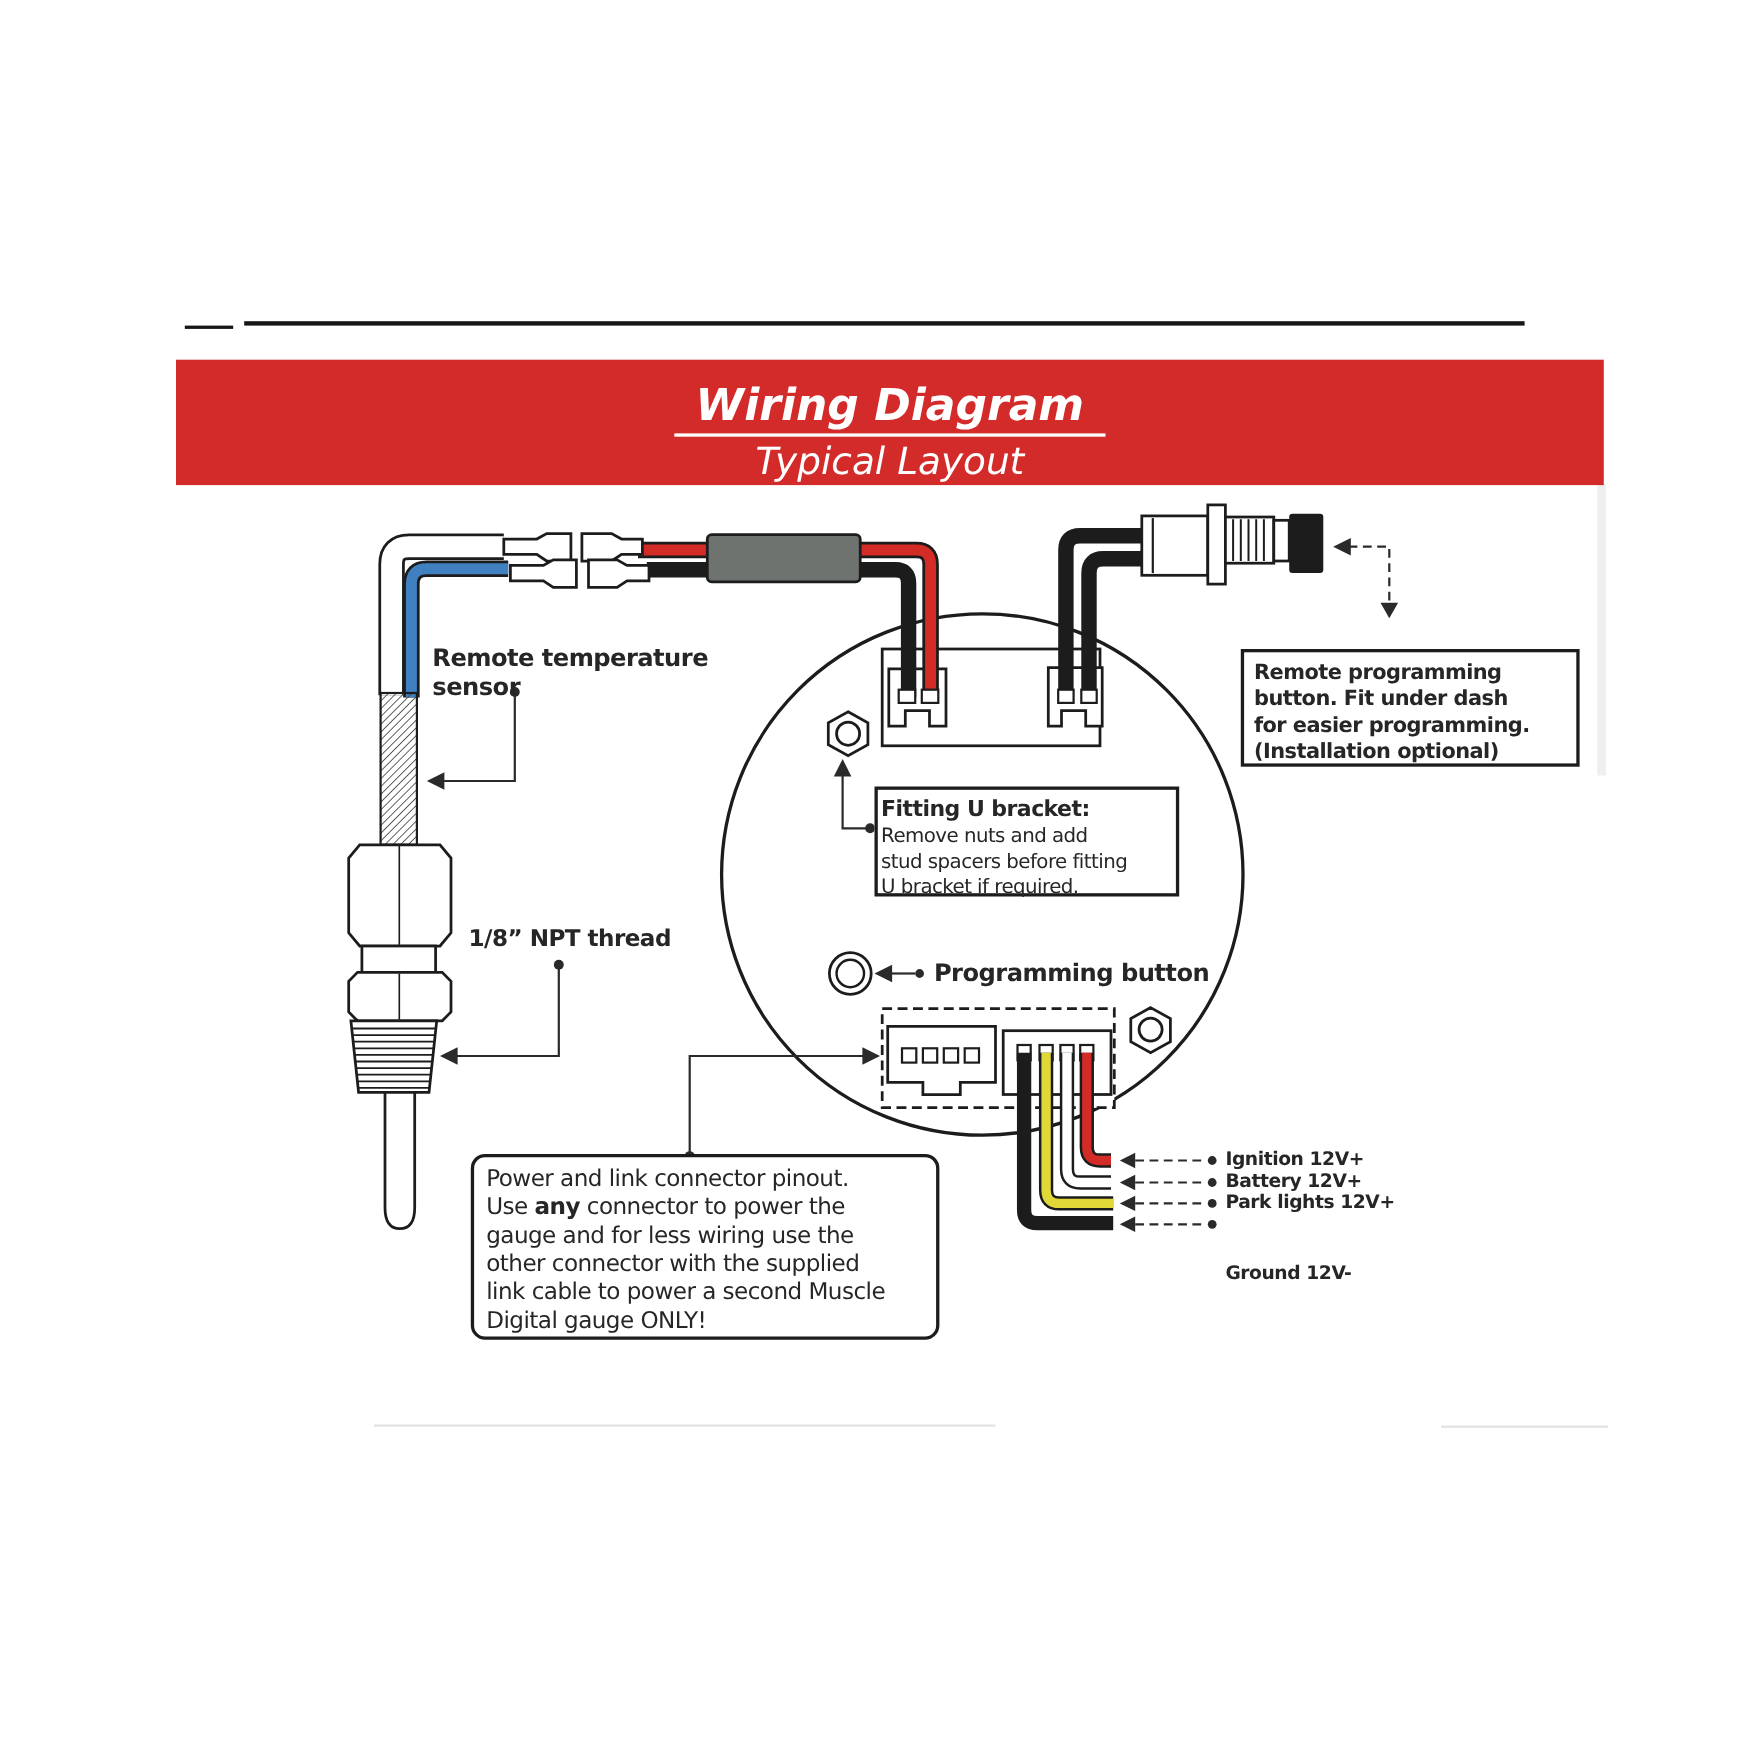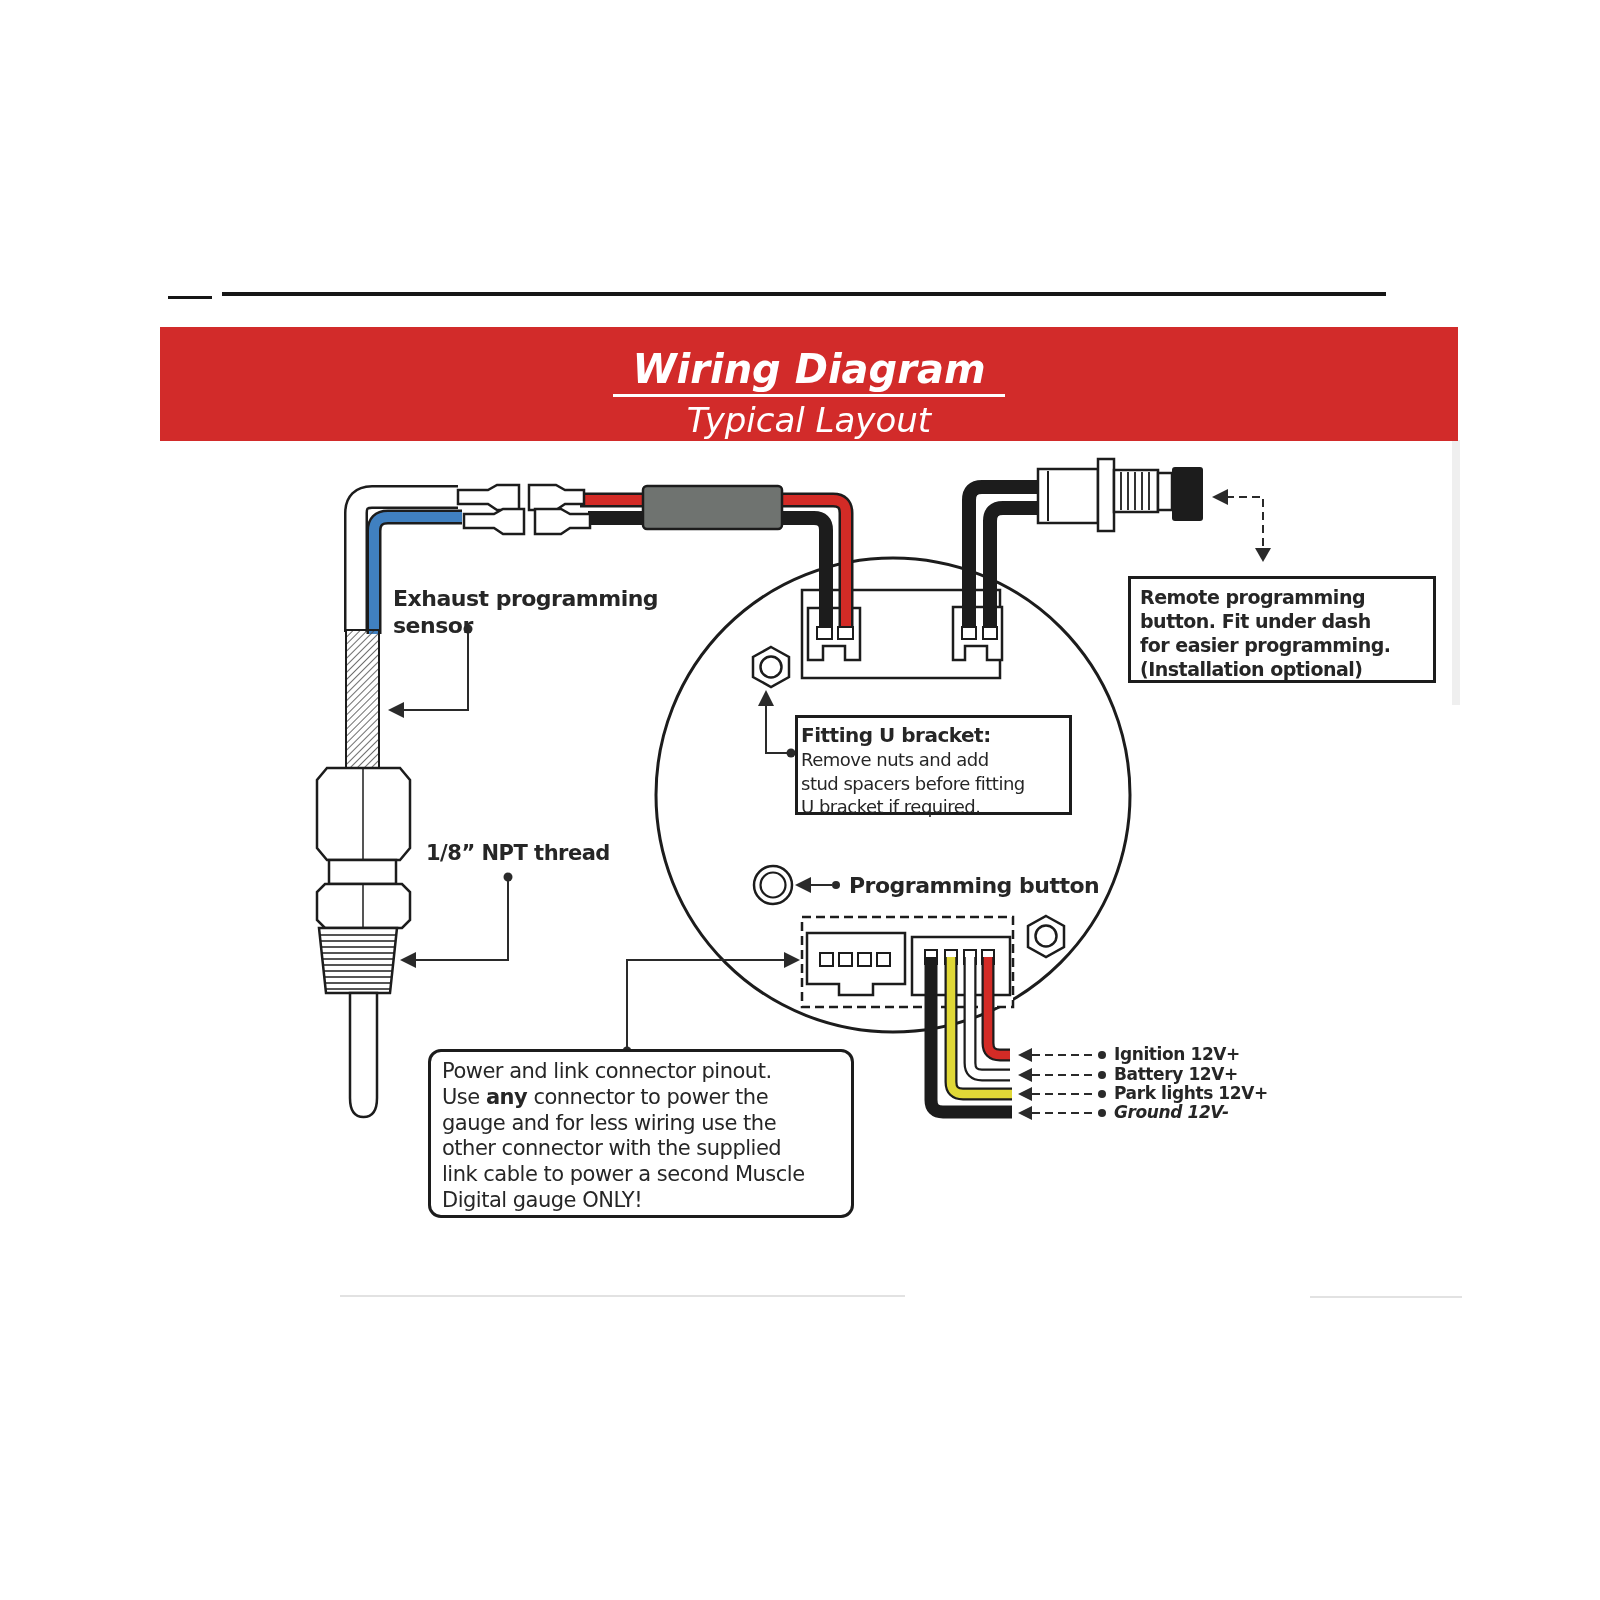--- a/index.html
+++ b/index.html
@@ -14,27 +14,27 @@
           color:#fff;text-align:center;}
   .banner-title{font-size:40px;font-weight:bold;font-style:italic;line-height:44px;letter-spacing:0px;}
   .banner-underline{width:392px;height:3px;background:#ffffff;margin:3px 0 2px 0;}
   .banner-subtitle{font-size:34px;font-style:italic;line-height:42px;}
   
   .lbl{position:absolute;font-weight:bold;letter-spacing:-0.5px;color:#262626;white-space:nowrap;}
   .lbl-exhaust{left:393px;top:585px;font-size:22px;line-height:27px;}
   .lbl-npt{left:426px;top:841px;font-size:21px;}
   .lbl-prog{left:849px;top:873px;font-size:22px;}
   .wl{position:absolute;left:1114px;font-size:17px;font-weight:bold;letter-spacing:-0.4px;white-space:nowrap;color:#262626;}
-  .wl0{top:1044px;} .wl1{top:1064px;text-align:right;} .wl2{top:1083px;} .wl3{top:1102px;font-style:italic;}
+  .wl0{top:1044px;} .wl1{top:1064px;text-align:right;} .wl2{top:1083px;} .wl3{top:1148px;}
   
   .cbox{position:absolute;border:3px solid #1c1c1c;background:#ffffff;color:#262626;
         letter-spacing:-0.5px;white-space:nowrap;box-sizing:border-box;}
   .box-fitting{left:795px;top:715px;width:277px;height:100px;padding:4px 3px;font-size:18px;line-height:23.5px;}
   .box-fitting .t{font-size:20px;font-weight:bold;line-height:26px;}
-  .box-remote{left:1128px;top:576px;width:308px;height:107px;padding:6px 9px;font-size:19px;font-weight:bold;line-height:24px;}
+  .box-remote{left:1128px;top:590px;width:308px;height:107px;padding:6px 9px;font-size:19px;font-weight:bold;line-height:24px;}
   .box-power{left:428px;top:1049px;width:426px;height:169px;padding:7px 11px;font-size:21px;line-height:25.8px;border-radius:13px;}
   .faint{position:absolute;background:#e2e2e2;}
 </style>
 </head>
 <body>
 
 <div class="page">
 
   <div class="artifact" style="left:222px;top:292px;width:1164px;height:4px;"></div>
   <div class="artifact" style="left:168px;top:296px;width:44px;height:3px;"></div>
@@ -195,21 +195,21 @@
       <polygon points="1018,1094 1032,1087 1032,1101" stroke="none"></polygon>
       <line x1="1032" y1="1094" x2="1096" y2="1094" stroke-dasharray="8 5"></line>
       <circle cx="1102" cy="1094" r="4" stroke="none"></circle>
       <polygon points="1018,1113 1032,1106 1032,1120" stroke="none"></polygon>
       <line x1="1032" y1="1113" x2="1096" y2="1113" stroke-dasharray="8 5"></line>
       <circle cx="1102" cy="1113" r="4" stroke="none"></circle>
     </g>
   </svg>
 
   <div class="lbl lbl-exhaust">
-    <div>Exhaust programming</div>
+    <div>Remote temperature</div>
     <div>sensor</div>
   </div>
   <div class="lbl lbl-npt">1/8” NPT thread</div>
   <div class="lbl lbl-prog">Programming button</div>
 
   <div class="wl wl0">Ignition 12V+</div>
   <div class="wl wl1">Battery 12V+</div>
   <div class="wl wl2">Park lights 12V+</div>
   <div class="wl wl3">Ground 12V-</div>
 

